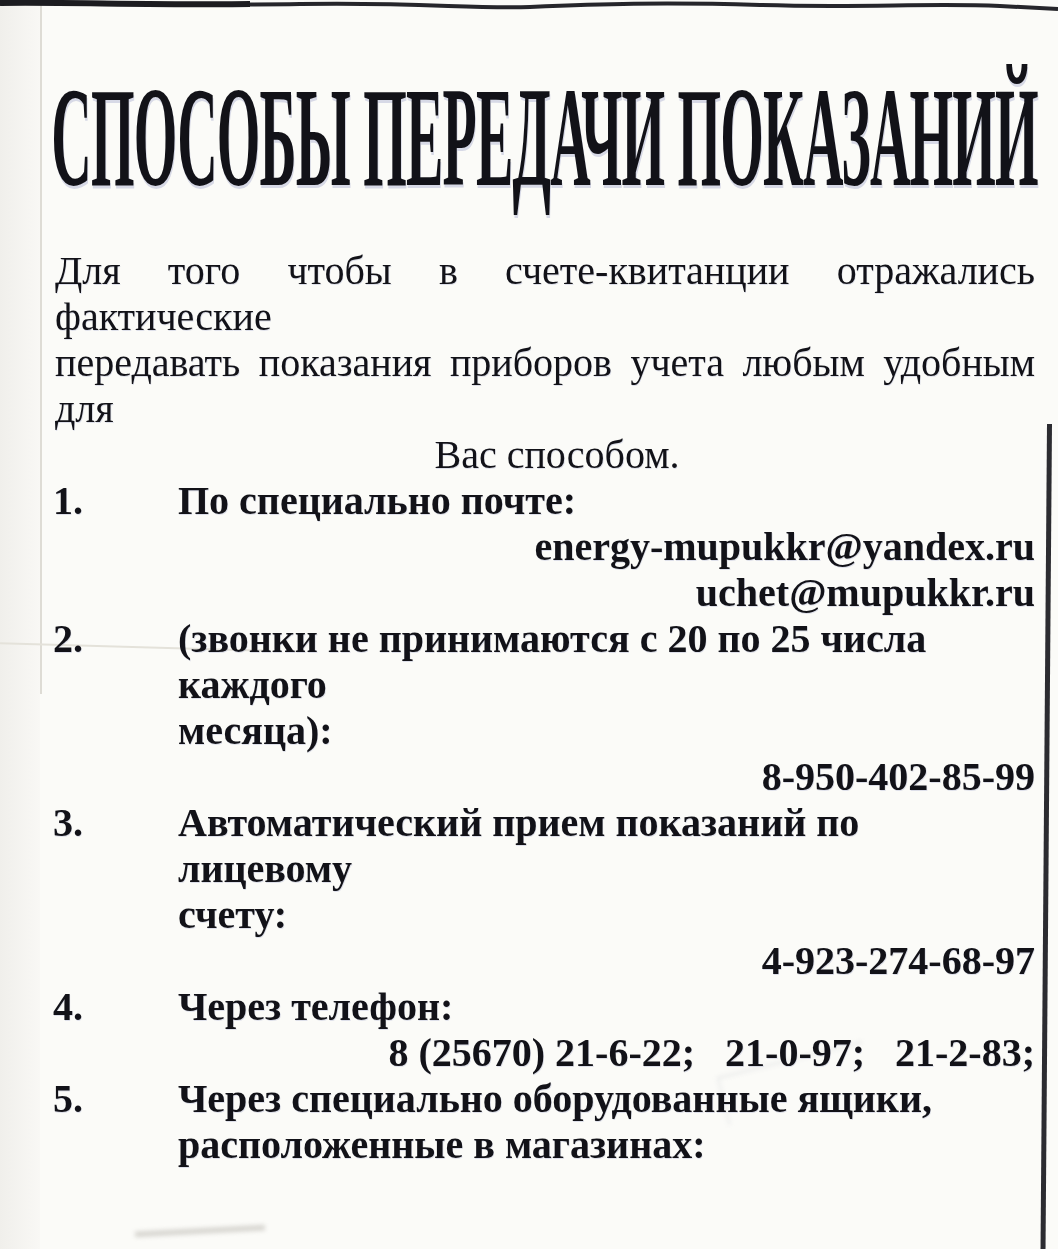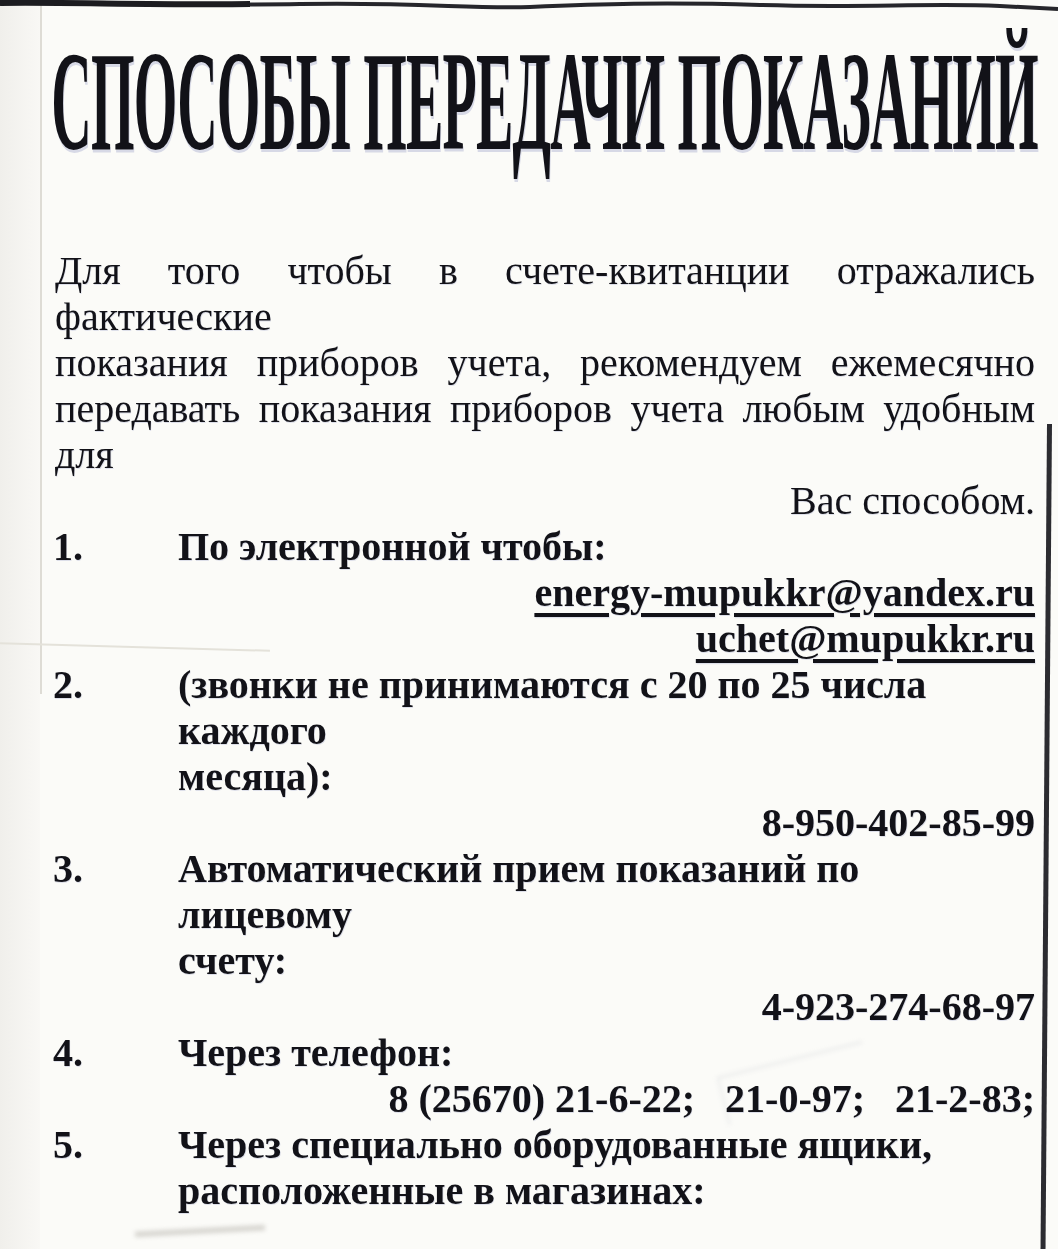--- a/index.html
+++ b/index.html
@@ -53,45 +53,45 @@
     transform: rotate(-3deg);
   }
   
   .page {
     position: relative;
     padding: 8px 23px 0 55px;
   }
   .doc-title-wrap {
     margin-top: 28px;
     height: 152px;
-    display: flex; align-items: flex-start; justify-content: center;
+    display: flex; align-items: center; justify-content: center;
     overflow: visible;
   }
   .doc-title {
     white-space: nowrap;
     font-size: 70px;
     font-weight: 600;
     letter-spacing: -1px;
     transform: scale(0.80, 2.02);
     transform-origin: center 14px;
     text-shadow: 1px 1.5px 0 rgba(55,65,150,0.18);
   }
   .body-text {
     font-size: 40px;
     line-height: 46px;
     text-shadow: 0.6px 1.2px 0 rgba(55,65,150,0.15);
   }
   .intro { margin-top: 60px; }
   .intro .jline { text-align: justify; text-align-last: justify; }
-  .intro .lastline { text-align: right; margin-left: 24px; }
+  .intro .lastline { text-align: center; margin-left: 24px; }
   .list { margin-top: 0; }
   .li-row { position: relative; padding-left: 123px; font-weight: 700; }
   .li-num { position: absolute; left: -2px; top: 0; font-weight: 700; }
   .right-line { text-align: right; font-weight: 700; white-space: pre; }
-  .email { text-decoration: underline; text-decoration-thickness: 4px; text-underline-offset: 7px; }
+  .email { text-decoration-thickness: 4px; text-underline-offset: 7px; }
 </style>
 </head>
 <body>
 
 <div class="left-margin-shade"></div>
 <div class="left-paper-edge"></div>
 <svg class="top-edge-svg" viewBox="0 0 1058 16" preserveAspectRatio="none">
   <path d="M0,3 C 90,1 180,6 300,4 C 420,2 470,9 530,7 C 600,4 660,2 760,5 C 860,8 930,3 1000,6 L 1058,9" fill="none" stroke="#26262b" stroke-width="4"></path>
   <path d="M0,3 C 60,2 150,5 250,4" fill="none" stroke="#1c1c20" stroke-width="6"></path>
 </svg>
@@ -101,30 +101,29 @@
 <div class="pencil-smudge"></div>
 
 <div class="page">
 
   <div class="doc-title-wrap">
     <div class="doc-title">СПОСОБЫ ПЕРЕДАЧИ ПОКАЗАНИЙ</div>
   </div>
 
   <div class="body-text intro">
     <div class="jline">Для того чтобы в счете-квитанции отражались фактические</div>
-    <div class="jline">показания приборов учета, рекомендуем ежемесячно</div>
     <div class="jline">передавать показания приборов учета любым удобным для</div>
     <div class="lastline">Вас способом.</div>
   </div>
 
   <div class="body-text list">
 
     <div class="li-row">
       <span class="li-num">1.</span>
-      <div>По электронной чтобы:</div>
+      <div>По специально почте:</div>
     </div>
     <div class="right-line email">energy-mupukkr@yandex.ru</div>
     <div class="right-line email">uchet@mupukkr.ru</div>
 
     <div class="li-row">
       <span class="li-num">2.</span>
       <div>(звонки не принимаются с 20 по 25 числа каждого</div>
       <div>месяца):</div>
     </div>
     <div class="right-line">8-950-402-85-99</div>

